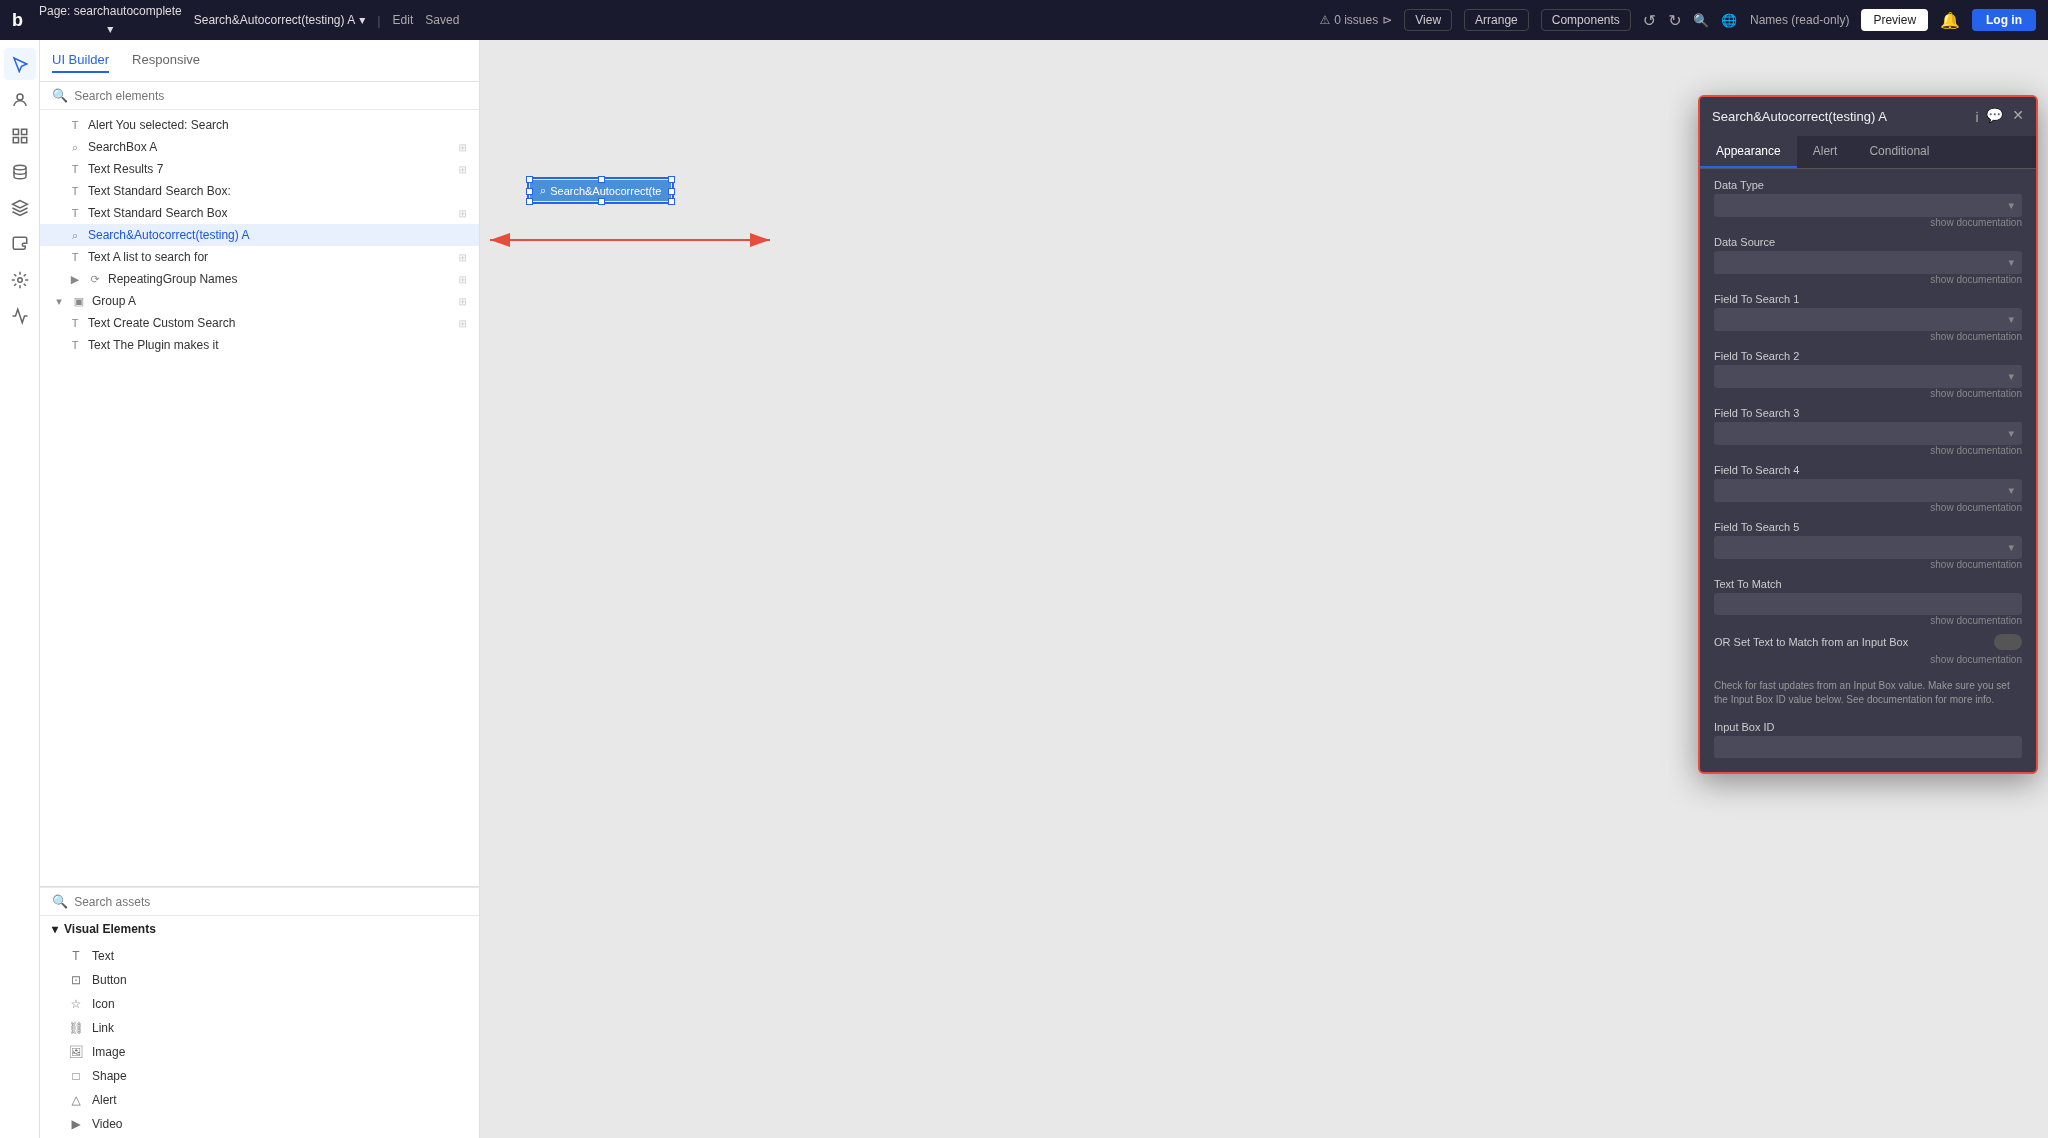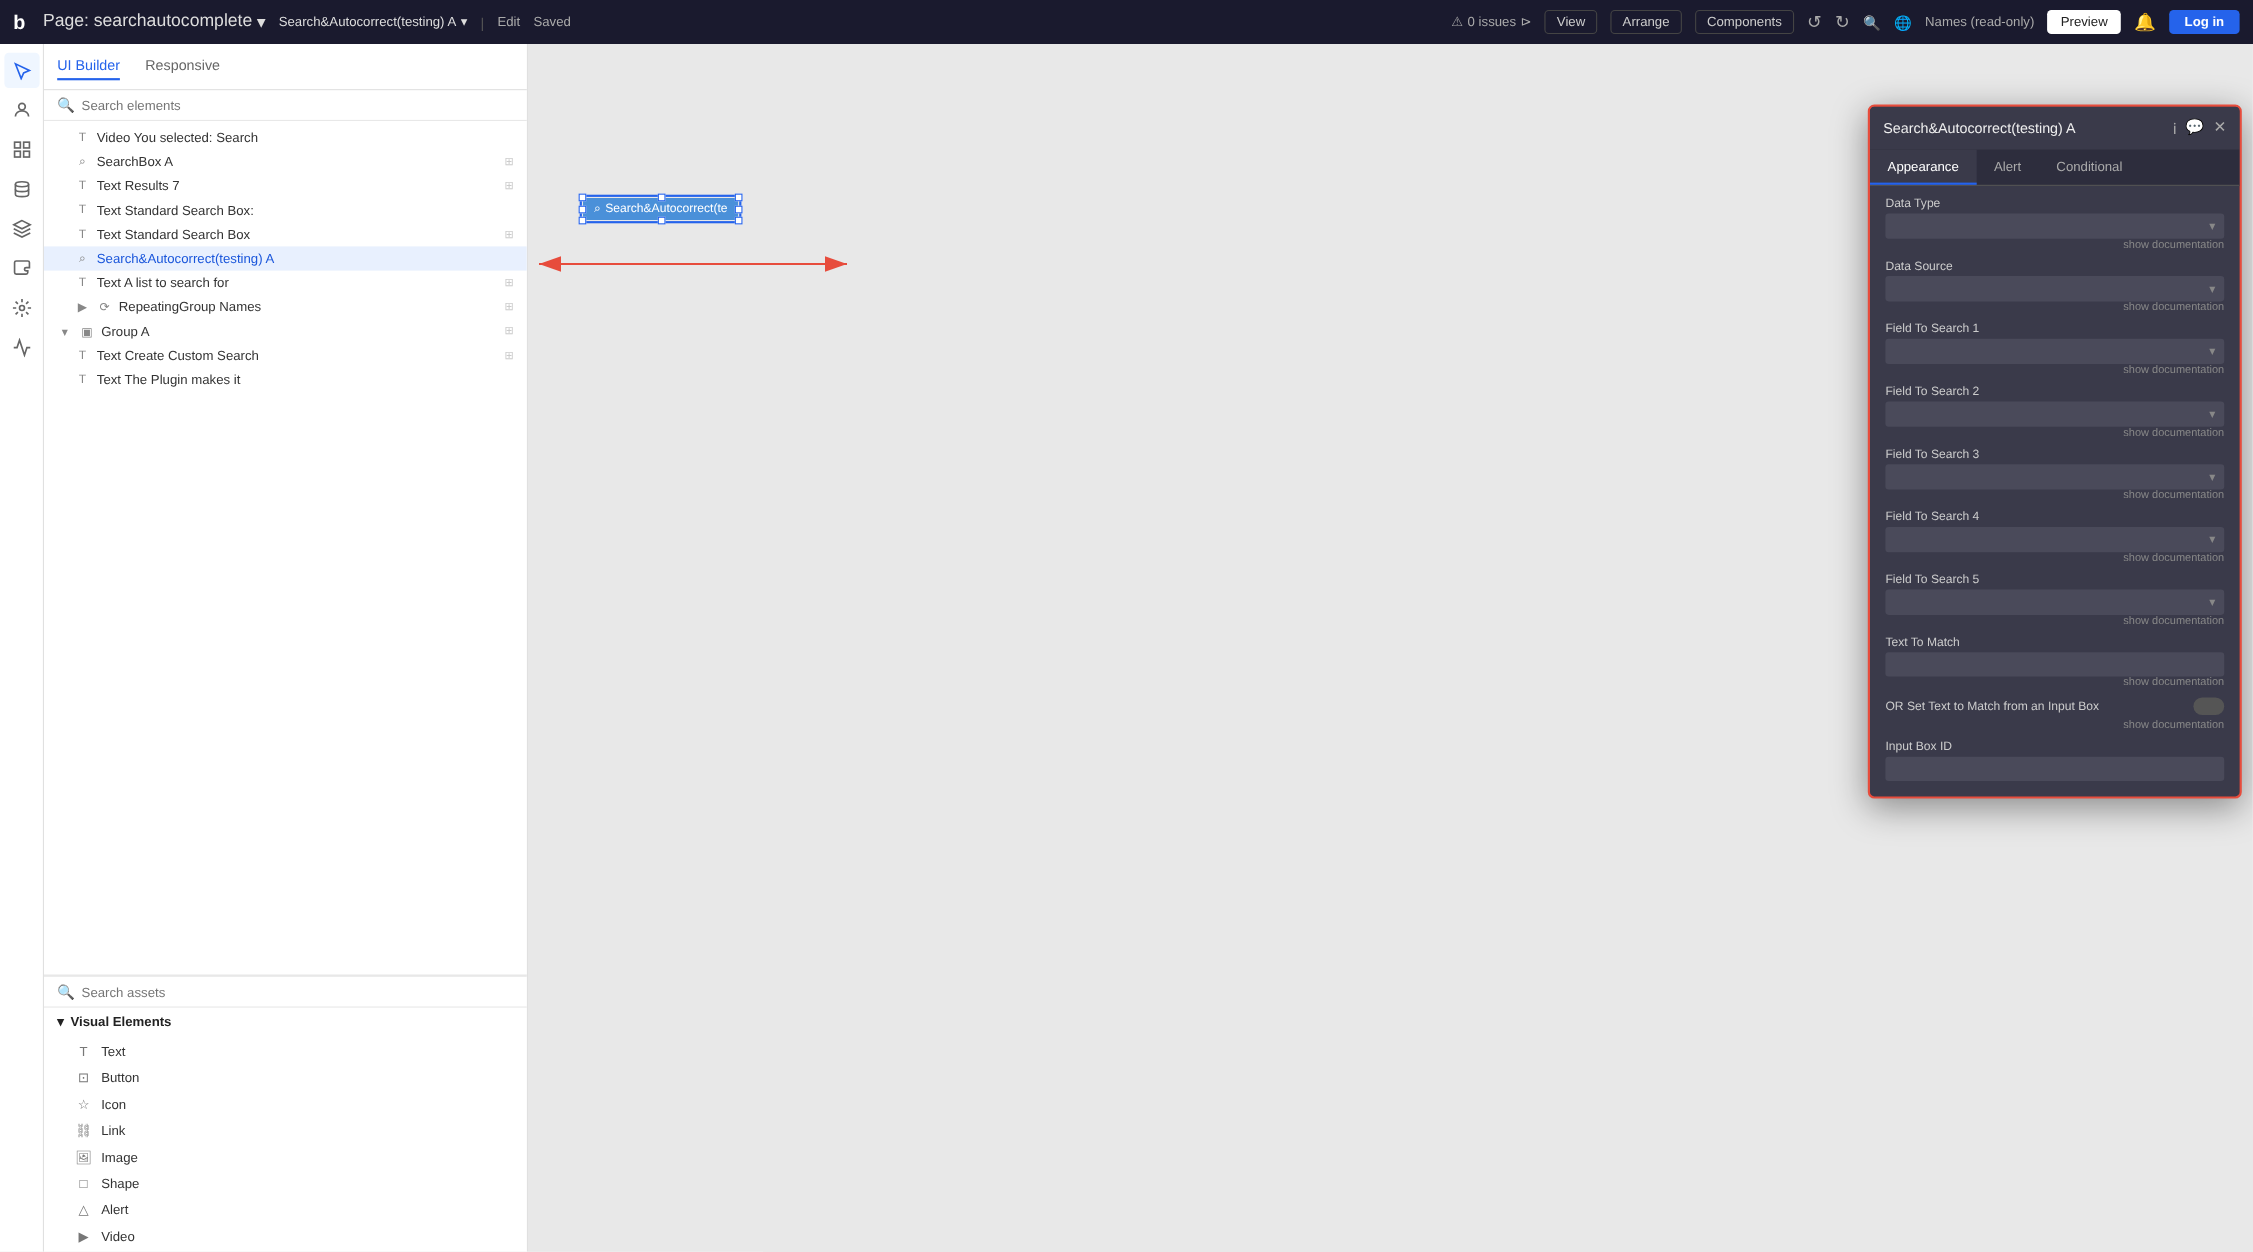--- a/index.html
+++ b/index.html
@@ -5,21 +5,21 @@
     * { box-sizing: border-box; margin: 0; padding: 0; }
     body { font-family: -apple-system, BlinkMacSystemFont, 'Segoe UI', sans-serif; font-size: 13px; background: #f0f0f0; overflow: hidden; }
 
     
     .topbar {
       display: flex; align-items: center; height: 40px;
       background: #1a1a2e; color: #ccc; padding: 0 12px; gap: 12px;
       position: fixed; top: 0; left: 0; right: 0; z-index: 100;
     }
     .topbar-logo { color: #fff; font-size: 18px; font-weight: bold; margin-right: 4px; }
-    .topbar-page { display: flex; align-items: center; gap: 4px; color: #ddd; font-size: 16px; cursor: pointer; }
+    .topbar-page { display: flex; align-items: center; gap: 4px; color: #ddd; font-size: 12px; cursor: pointer; flex-direction: column; }
     .topbar-component { display: flex; align-items: center; gap: 4px; color: #ddd; font-size: 12px; cursor: pointer; }
     .topbar-divider { color: #555; }
     .topbar-edit { color: #aaa; font-size: 12px; }
     .topbar-saved { color: #aaa; font-size: 12px; }
     .topbar-spacer { flex: 1; }
     .topbar-issues { display: flex; align-items: center; gap: 4px; color: #aaa; font-size: 12px; }
     .topbar-btn { background: transparent; border: 1px solid #444; color: #ccc; padding: 3px 10px; border-radius: 4px; cursor: pointer; font-size: 12px; }
     .topbar-preview { background: #fff; color: #222; border: none; padding: 4px 12px; border-radius: 4px; cursor: pointer; font-size: 12px; font-weight: 500; }
     .topbar-login { background: #2563eb; color: #fff; border: none; padding: 4px 14px; border-radius: 4px; cursor: pointer; font-size: 12px; font-weight: 600; }
 
@@ -236,21 +236,21 @@
     </div>
 
     <div class="search-box">
       <span style="color:#999;">🔍</span>
       <input type="text" style="border: none; outline: none; flex: 1 1 0%; font-size: 12px; color: rgb(51, 51, 51);" placeholder="Search elements">
     </div>
 
     <div class="tree-container">
       <div class="tree-item tree-item-indent-1">
         <span class="tree-icon">T</span>
-        <span class="tree-label">Video You selected: Search</span>
+        <span class="tree-label">Alert You selected: Search</span>
       </div>
       <div class="tree-item tree-item-indent-1">
         <span class="tree-icon">⌕</span>
         <span class="tree-label">SearchBox A</span>
         <span class="tree-suffix">⊞</span>
       </div>
       <div class="tree-item tree-item-indent-1">
         <span class="tree-icon">T</span>
         <span class="tree-label">Text Results 7</span>
         <span class="tree-suffix">⊞</span>
@@ -467,20 +467,21 @@
           <input class="text-input-field" type="text" style="">
           <div class="show-docs">show documentation</div>
         </div>
 
         <div class="checkbox-row">
           <span class="field-label" style="flex:1;margin:0;">OR Set Text to Match from an Input Box</span>
           <div class="toggle-box"></div>
         </div>
         <div class="show-docs">show documentation</div>
 
+        <div class="info-text">Check for fast updates from an Input Box value. Make sure you set the Input Box ID value below. See documentation for more info.</div>
 
         <div class="field-row">
           <div class="field-label">Input Box ID</div>
           <input class="text-input-field" type="text" style="">
         </div>
 
       </div>
     </div>
 
   </div>

